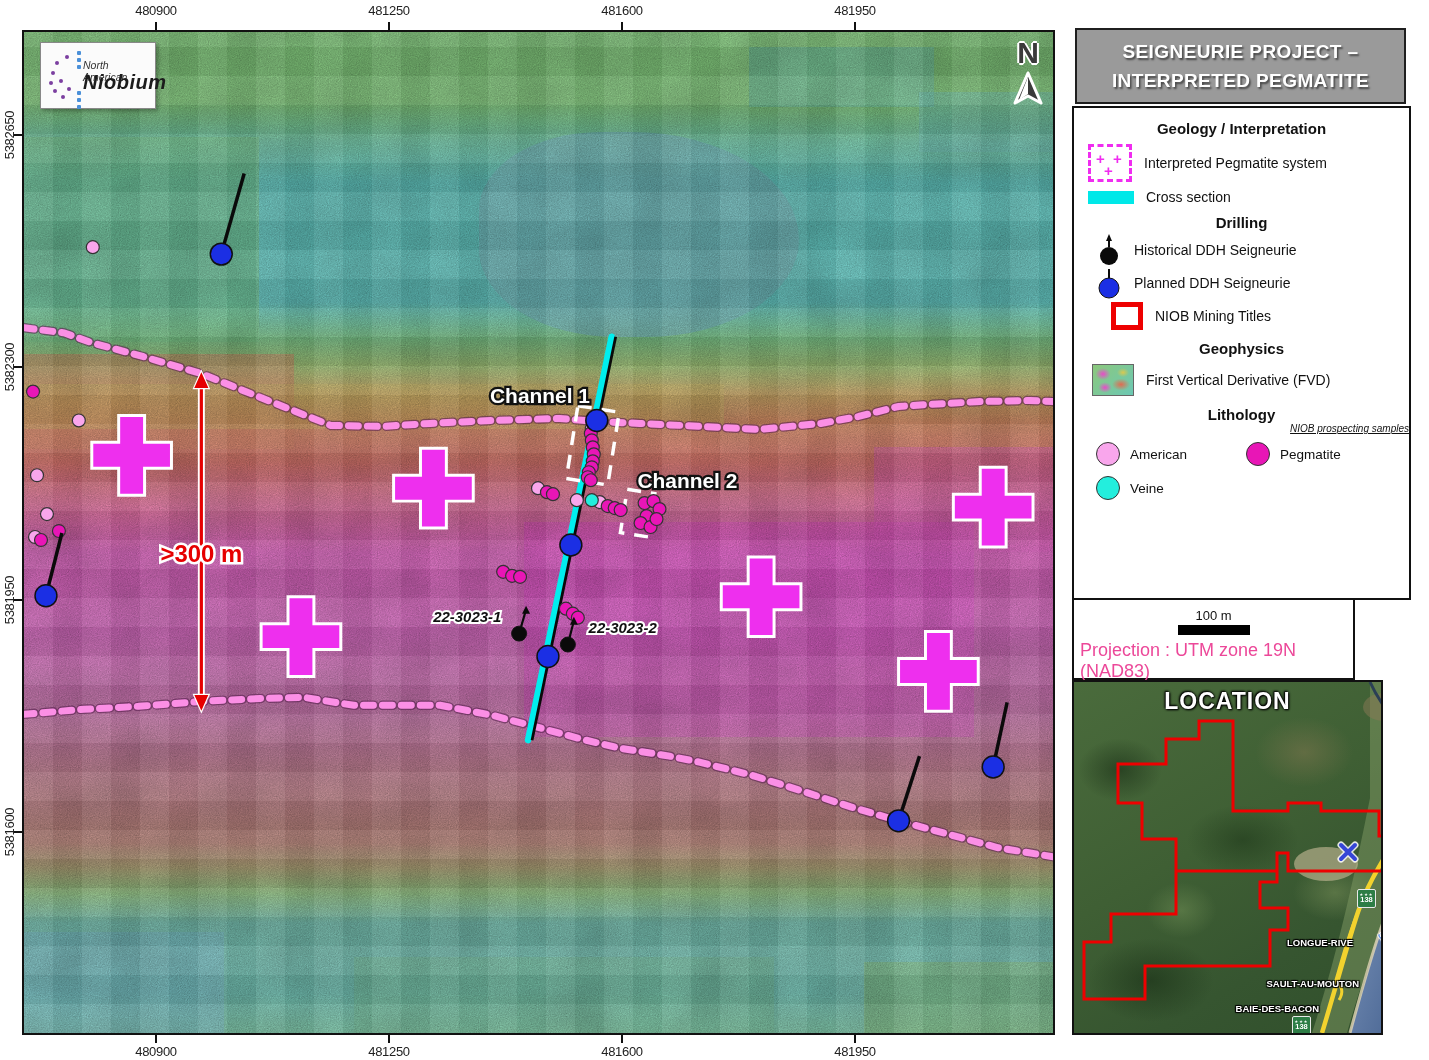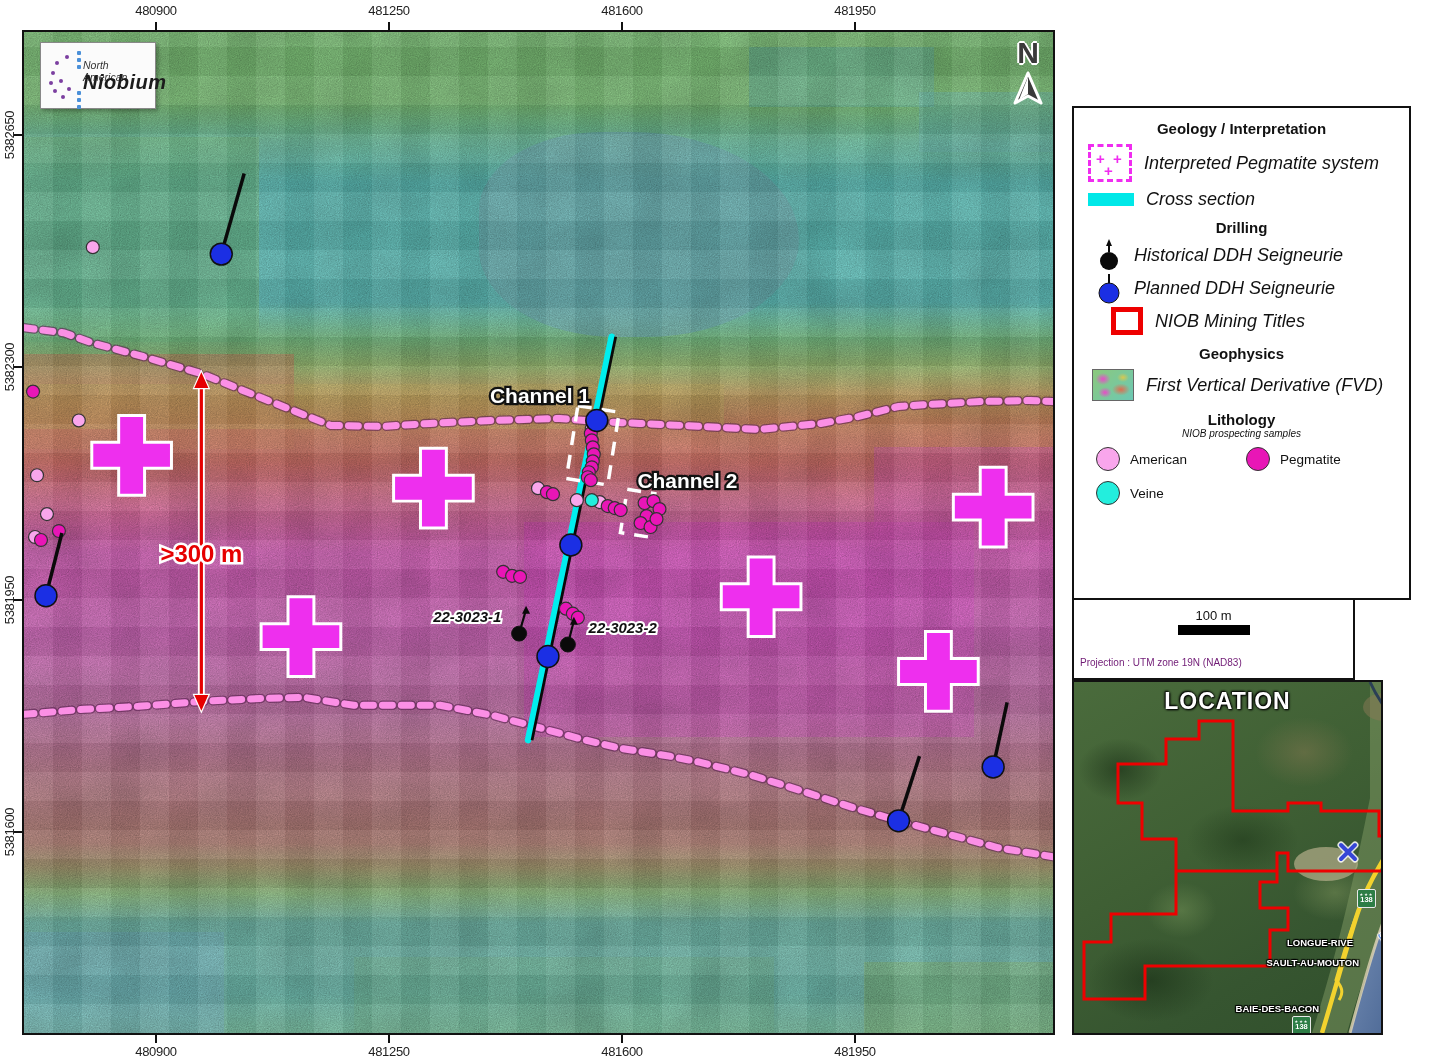--- a/index.html
+++ b/index.html
@@ -66,43 +66,43 @@
   .panel-title{position:absolute;left:1075px;top:28px;width:331px;height:76px;background:#9a9a9a;
      border:2px solid #1f1f1f;box-sizing:border-box;display:flex;flex-direction:column;
      align-items:center;justify-content:center;}
   .panel-title div{font-size:19px;font-weight:bold;color:#fff;letter-spacing:.4px;line-height:1.55;
      text-shadow:1.5px 1.5px 2px rgba(0,0,0,.55);}
   .panel-legend{position:absolute;left:1072px;top:106px;width:339px;height:494px;background:#fff;
      border:2px solid #111;box-sizing:border-box;}
   .lg-project{margin:10px 0 0;text-align:center;font-size:18px;font-weight:bold;
      text-decoration:underline;color:#111;}
   .lg-h{margin:12px 0 0;text-align:center;font-size:15px;font-weight:bold;color:#111;}
-  .lg-sub{margin:0;text-align:center;font-size:10px;font-style:italic;color:#111;}
+  .lg-sub{margin:0;text-align:right;font-size:10px;font-style:italic;color:#111;text-decoration:underline;}
   .lg-row{display:flex;align-items:center;margin:7px 0 0 14px;}
-  .lg-row .lab{font-size:18px;color:#111;margin-left:12px;font-style:italic;}
+  .lg-row .lab{font-size:14px;color:#111;margin-left:12px;}
   .sw-peg{width:44px;height:38px;border:3px dashed #f02cf0;box-sizing:border-box;position:relative;background:#fff;}
   .sw-peg span{position:absolute;color:#f02cf0;font-weight:bold;font-size:15px;line-height:1;}
   .sw-cross{width:46px;height:13px;background:#00e8e8;}
   .sw-niob{width:32px;height:28px;border:5px solid #ee0000;box-sizing:border-box;background:#fff;}
   .sw-fvd{width:40px;height:30px;border:1px solid #666;background:
      radial-gradient(10px 8px at 25% 30%, #e84cc8, transparent 75%),
      radial-gradient(12px 8px at 70% 65%, #e06c50, transparent 75%),
      radial-gradient(8px 6px at 75% 25%, #d8c850, transparent 75%),
      radial-gradient(9px 7px at 30% 75%, #e84cc8, transparent 75%),
      linear-gradient(135deg,#8cc87c,#6cc8b4);}
   .litho-grid{display:grid;grid-template-columns:150px 150px;margin:8px 0 0 22px;row-gap:10px;}
   .litho-it{display:flex;align-items:center;}
   .litho-it .c{width:24px;height:24px;border-radius:50%;border:1.5px solid #333;box-sizing:border-box;}
   .litho-it .lab{font-size:13.5px;color:#111;margin-left:10px;}
 
   .panel-scale{position:absolute;left:1072px;top:598px;width:283px;height:82px;background:#fff;
      border:2px solid #111;box-sizing:border-box;}
   .scale-num{text-align:center;font-size:13px;color:#111;margin-top:8px;}
   .scale-bar{width:72px;height:10px;background:#000;margin:2px auto 0;}
-  .projection{font-size:10px;color:#701a75;margin:22px 0 0 6px;}
+  .projection{font-size:18px;color:#ec4899;margin:5px 0 0 6px;}
 
   
   .inset{position:absolute;left:1072px;top:680px;width:311px;height:355px;border:2px solid #111;
      box-sizing:border-box;overflow:hidden;background:
      radial-gradient(60px 45px at 15% 25%, rgba(20,40,18,.55), transparent 70%),
      radial-gradient(80px 50px at 55% 45%, rgba(25,50,22,.5), transparent 70%),
      radial-gradient(50px 40px at 35% 65%, rgba(120,150,90,.45), transparent 70%),
      radial-gradient(70px 50px at 75% 20%, rgba(130,120,80,.5), transparent 70%),
      radial-gradient(90px 60px at 25% 85%, rgba(18,38,16,.5), transparent 70%),
      radial-gradient(60px 40px at 85% 60%, rgba(140,160,100,.4), transparent 70%),
@@ -287,20 +287,24 @@
 
     <div class="north">
       <div class="n">N</div>
       <svg width="44" height="44" viewBox="-22 -22 44 44">
         <path d="M0,-19 L13,11 L0,4 L-13,11 Z" fill="#3a3a3a" stroke="#fff" stroke-width="3" stroke-linejoin="round"></path>
         <path d="M0,-15 L0,2 L-9,8 Z" fill="#fff"></path>
       </svg>
     </div>
   </div>
 
+  <div class="panel-title">
+    <div>SEIGNEURIE PROJECT –</div>
+    <div>INTERPRETED PEGMATITE</div>
+  </div>
 
   <div class="panel-legend">
     <p class="lg-h">Geology / Interpretation</p>
     <div class="lg-row">
       <div class="sw-peg">
         <span style="left:5px;top:4px">+</span>
           <span style="left:22px;top:4px">+</span>
           <span style="left:13px;top:16px">+</span>
       </div>
       <div class="lab">Interpreted Pegmatite system</div>
@@ -383,21 +387,21 @@
                M102,189 L203,189 L203,200 L186,200 L186,226 L214,226 L214,248 L196,248 L196,284 L71,284 L71,317 L10,317
                L10,260 L37,260 L37,232 L102,232 Z" fill="none" stroke="#ee0000" stroke-width="3" stroke-linejoin="miter"></path>
 
       <g>
         <path d="M267,163 L281,177 M281,163 L267,177" stroke="#fff" stroke-width="7" stroke-linecap="round" opacity="0.85"></path>
         <path d="M267,163 L281,177 M281,163 L267,177" stroke="#3646d6" stroke-width="4" stroke-linecap="round"></path>
       </g>
     </svg>
     <div class="inset-title">LOCATION</div>
     <div class="town" style="right:28px;top:255px">LONGUE-RIVE</div>
-    <div class="town" style="right:22px;top:275px">SAULT-AU-MOUTON</div>
+    <div class="town" style="right:22px;top:296px">SAULT-AU-MOUTON</div>
     <div class="town" style="right:62px;top:321px">BAIE-DES-BACON</div>
     <div class="shield" style="left:283px;top:207px">
       <div class="stars">★★★</div>
       <div class="num">138</div>
     </div>
     <div class="shield" style="left:218px;top:334px">
       <div class="stars">★★★</div>
       <div class="num">138</div>
     </div>
     <div class="river-label" style="left:310px;top:248px">St-Lawrence River</div>

